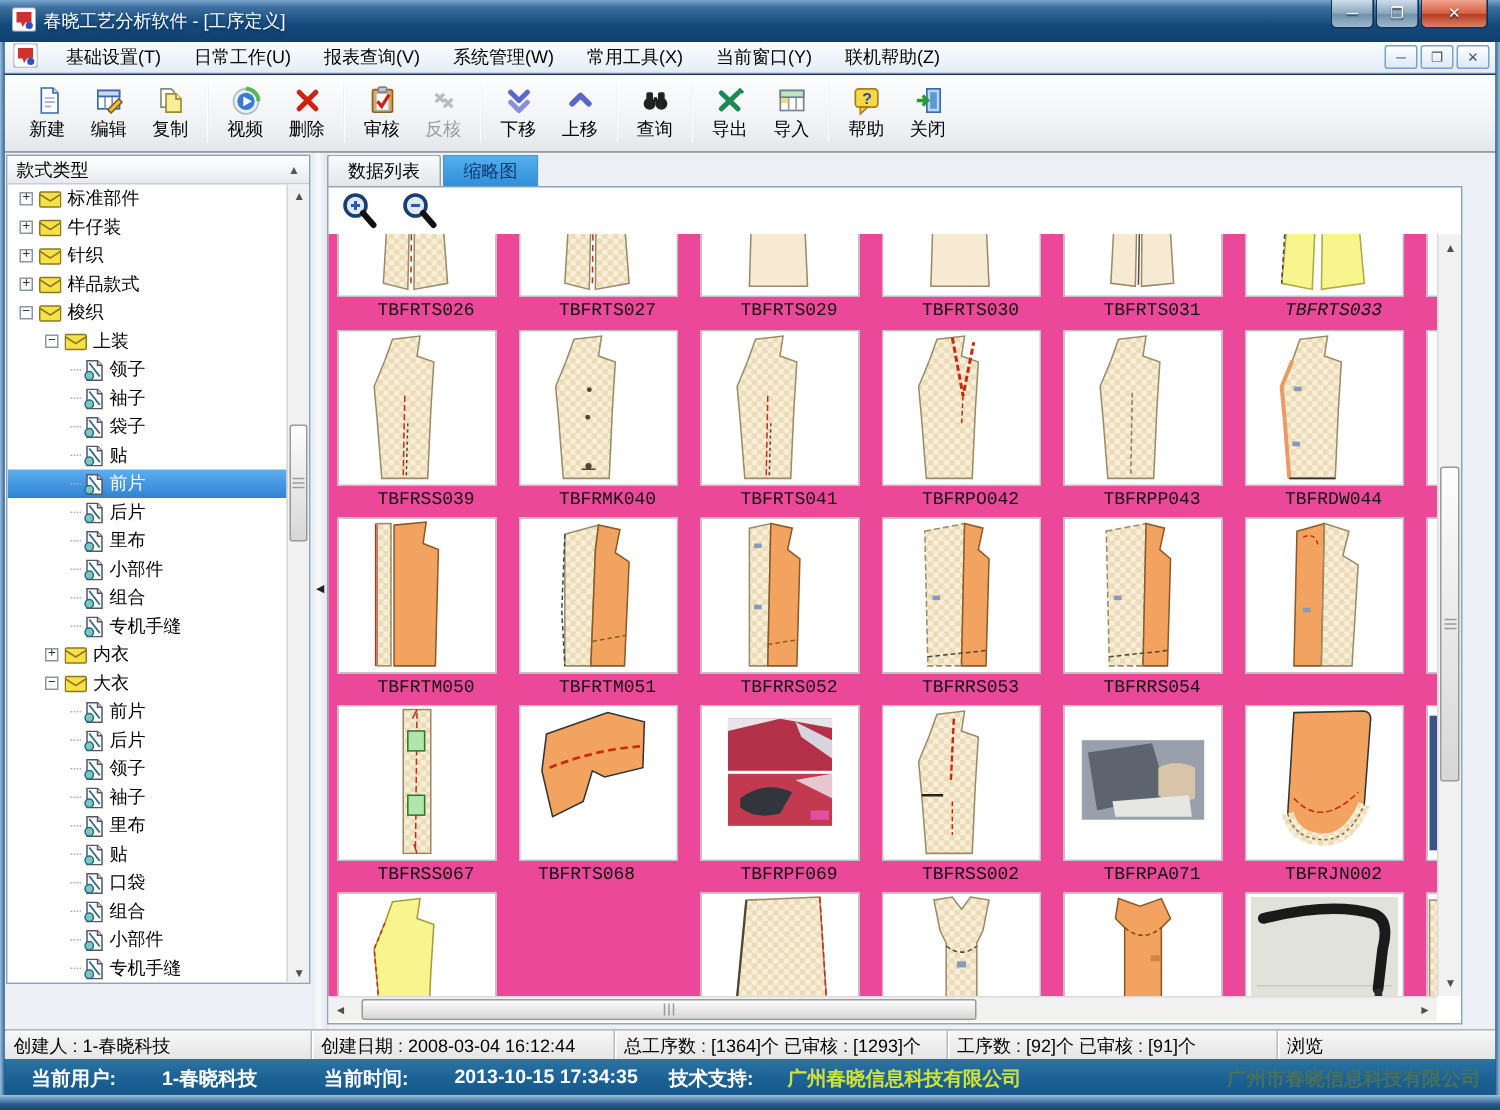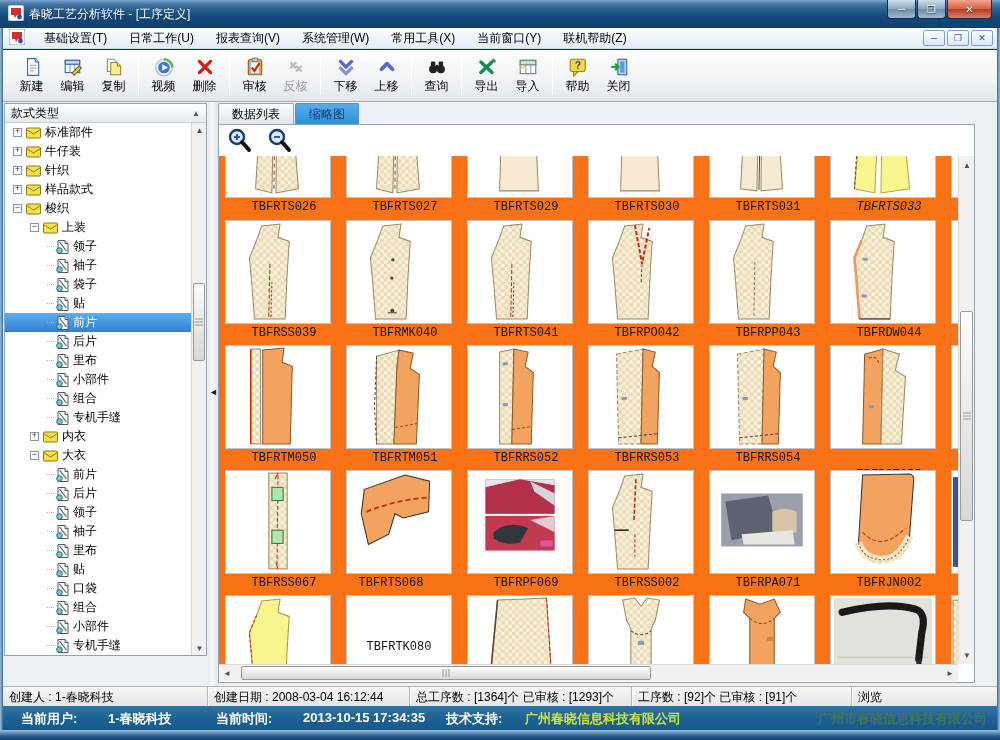--- a/index.html
+++ b/index.html
@@ -62,21 +62,21 @@
   .splitter{position:absolute;left:205px;top:0;width:11px;height:584px;
     background:linear-gradient(90deg,#e8ebef,#f7f9fa 40%,#dfe3e8);display:flex;align-items:center;justify-content:center;}
   .splitter .arrow{font-size:9px;color:#222;margin-top:0px;transform:translateY(-2px);}
   
   .tabs{position:absolute;left:215px;top:1px;height:21px;display:flex;}
   .tab{padding:0 13px;height:21px;display:flex;align-items:center;border:1px solid #9aa6b2;border-bottom:none;
     background:linear-gradient(#fafbfc,#e2e6ea);color:#000;margin-right:1px;border-radius:2px 2px 0 0;}
   .tab.active{background:linear-gradient(#55aeee,#2f8fd8);color:#0a3a70;border-color:#4d92c8;}
   .panel-body{position:absolute;left:215px;top:22px;width:757px;height:559px;border:1px solid #8ea4ba;background:#fff;}
   .zoom-tools{position:absolute;left:8px;top:3px;display:flex;gap:13px;z-index:5;}
-  .grid-viewport{position:absolute;left:0px;top:31px;width:739px;height:508px;overflow:hidden;background:#f97316;}
+  .grid-viewport{position:absolute;left:0px;top:31px;width:739px;height:508px;overflow:hidden;background:#ec4899;}
   .cell-box{position:absolute;width:106px;height:104px;border:1px solid #c2c2c2;background:#fff;overflow:hidden;}
   .cell-box svg{width:100%;height:100%;display:block;}
   .cell-box .inbox-label{position:absolute;inset:0;display:flex;align-items:center;justify-content:center;
     font-family:"Liberation Mono","DejaVu Sans Mono",monospace;font-size:12px;color:#111;}
   .cell-label{position:absolute;width:118px;height:16px;text-align:center;
     font-family:"Liberation Mono","DejaVu Sans Mono",monospace;font-size:12px;color:#111;}
   
   .hscroll{position:absolute;left:0px;top:539px;width:739px;height:17px;background:#f1f1f1;border-top:1px solid #dcdcdc;}
   .vscroll{position:absolute;left:739px;top:31px;width:16px;height:508px;background:#f1f1f1;border-left:1px solid #dcdcdc;}
   .sb-arrow{position:absolute;color:#505050;font-size:8px;display:flex;align-items:center;justify-content:center;}
@@ -1042,23 +1042,20 @@
               <defs>
                 <pattern id="pat29" width="7" height="7" patternUnits="userSpaceOnUse">
                   <rect width="7" height="7" fill="#f7efdb"></rect>
                   <path d="M0 0h3.5v3.5H0zM3.5 3.5H7V7H3.5z" fill="#ecdbb4"></path>
                 </pattern>
               </defs>
               <path d="M34,5 L52,3 L50,16 L61,20 L59,52 L57,96 L27,96 L24,58 L22,36 L29,19 Z" fill="#f8f48e" stroke="#a89a3a"></path>
               <path d="M29,19 L22,36 L24,58 L27,96" fill="none" stroke="#cc2a10" stroke-dasharray="3 2"></path>
             </svg>
           </div>
-          <div class="cell-box" style="left: 127px; top: 439px;">
-            <span class="inbox-label">TBFRTK080</span>
-          </div>
           <div class="cell-box" style="left: 248px; top: 439px;">
             <svg viewBox="0 0 100 100" preserveAspectRatio="xMidYMid meet">
               <defs>
                 <pattern id="pat31" width="7" height="7" patternUnits="userSpaceOnUse">
                   <rect width="7" height="7" fill="#f7efdb"></rect>
                   <path d="M0 0h3.5v3.5H0zM3.5 3.5H7V7H3.5z" fill="#ecdbb4"></path>
                 </pattern>
               </defs>
               <path d="M28,4 L76,2 L82,94 L20,88 Z" fill="url(#pat31)" stroke="#9a8a68"></path>
               <path d="M76,2 L82,94" stroke="#cc2a10" stroke-dasharray="4 2"></path>

